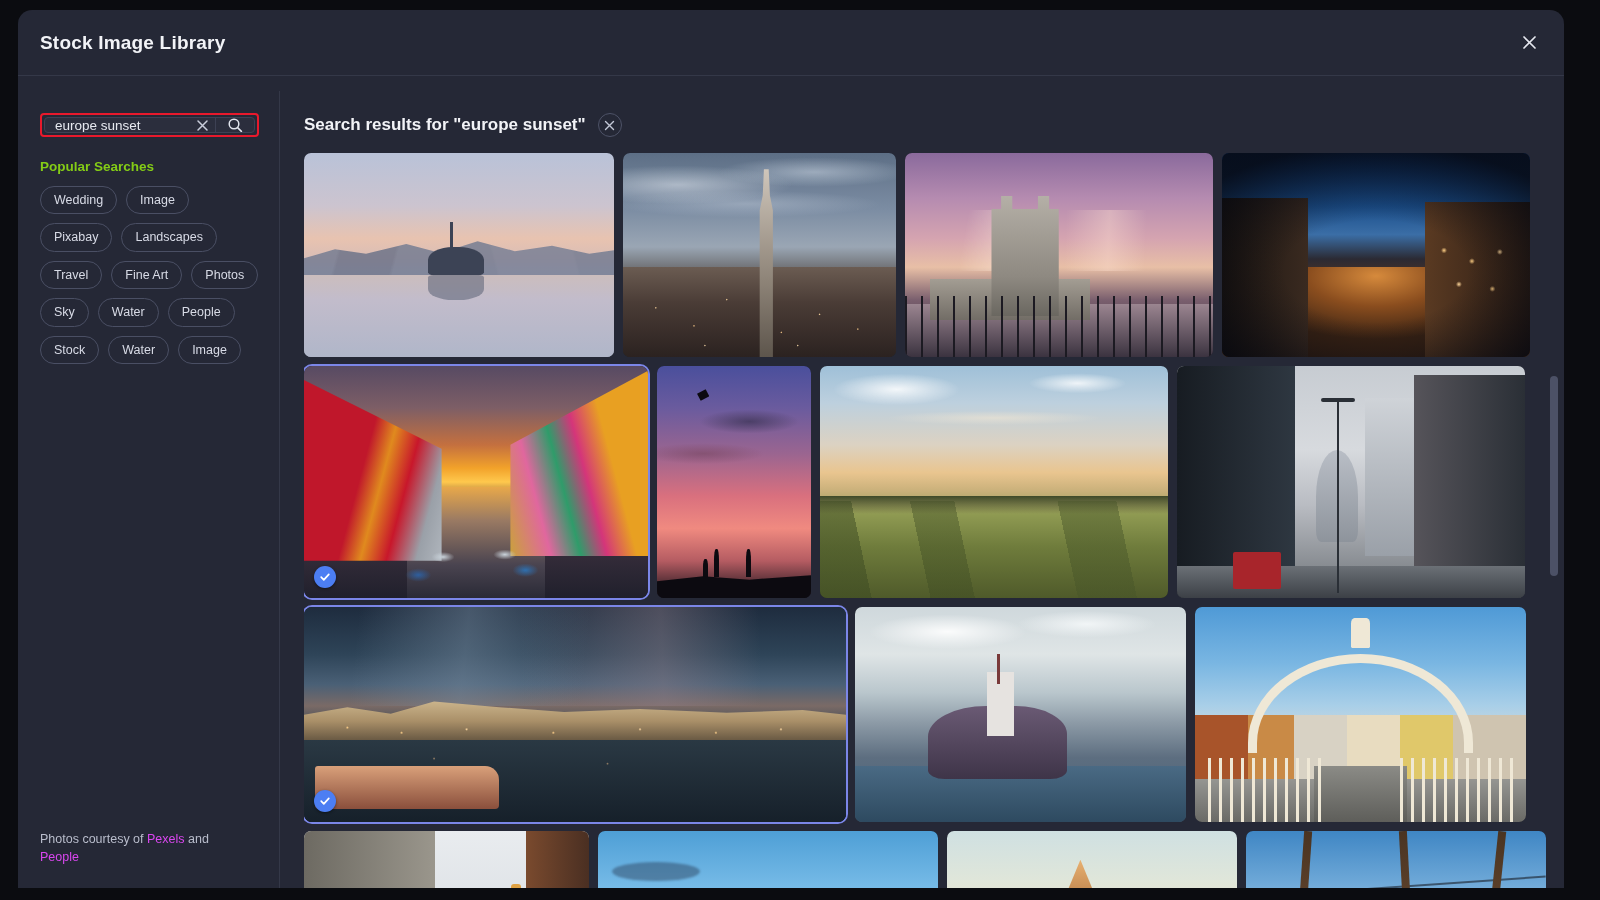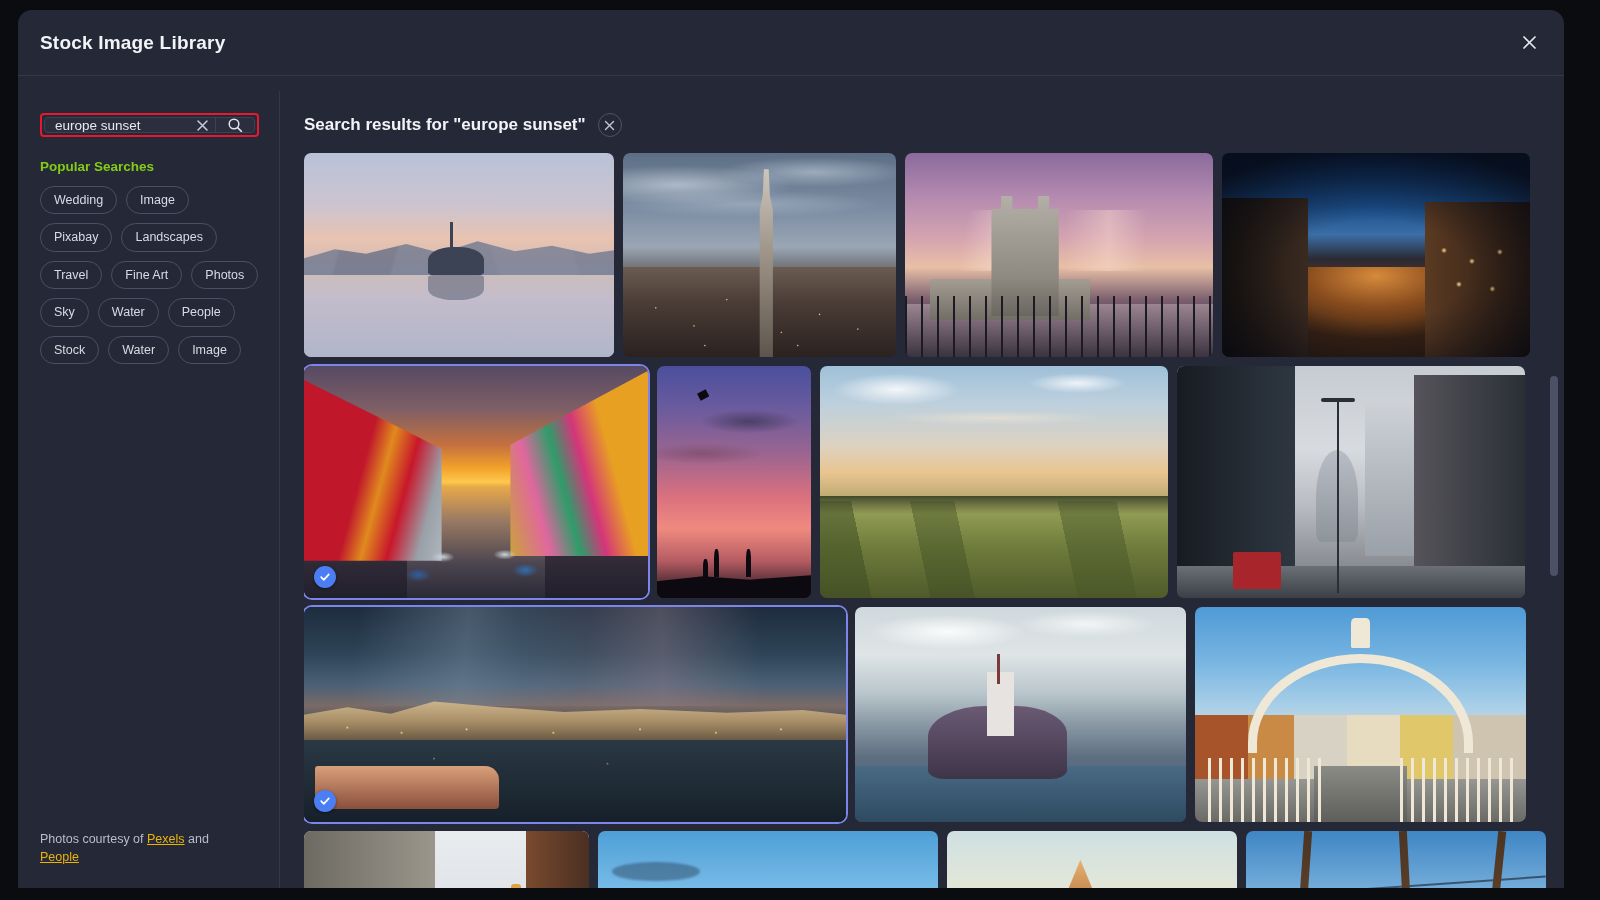--- a/index.html
+++ b/index.html
@@ -127,21 +127,21 @@
   }
 
   .credits {
     margin-top: auto;
     padding: 0 0 22px 0;
     font-size: 12.5px;
     color: #b9bdcc;
     line-height: 1.45;
     max-width: 190px;
   }
-  .credits a { color: #eab308; text-decoration: underline; cursor: pointer; }
+  .credits a { color: #d946ef; cursor: pointer; }
 
   
   .results {
     flex: 1 1 auto;
     min-width: 0;
     padding: 22px 0 0 24px;
     position: relative;
     overflow: hidden;
   }
   .results-head {

